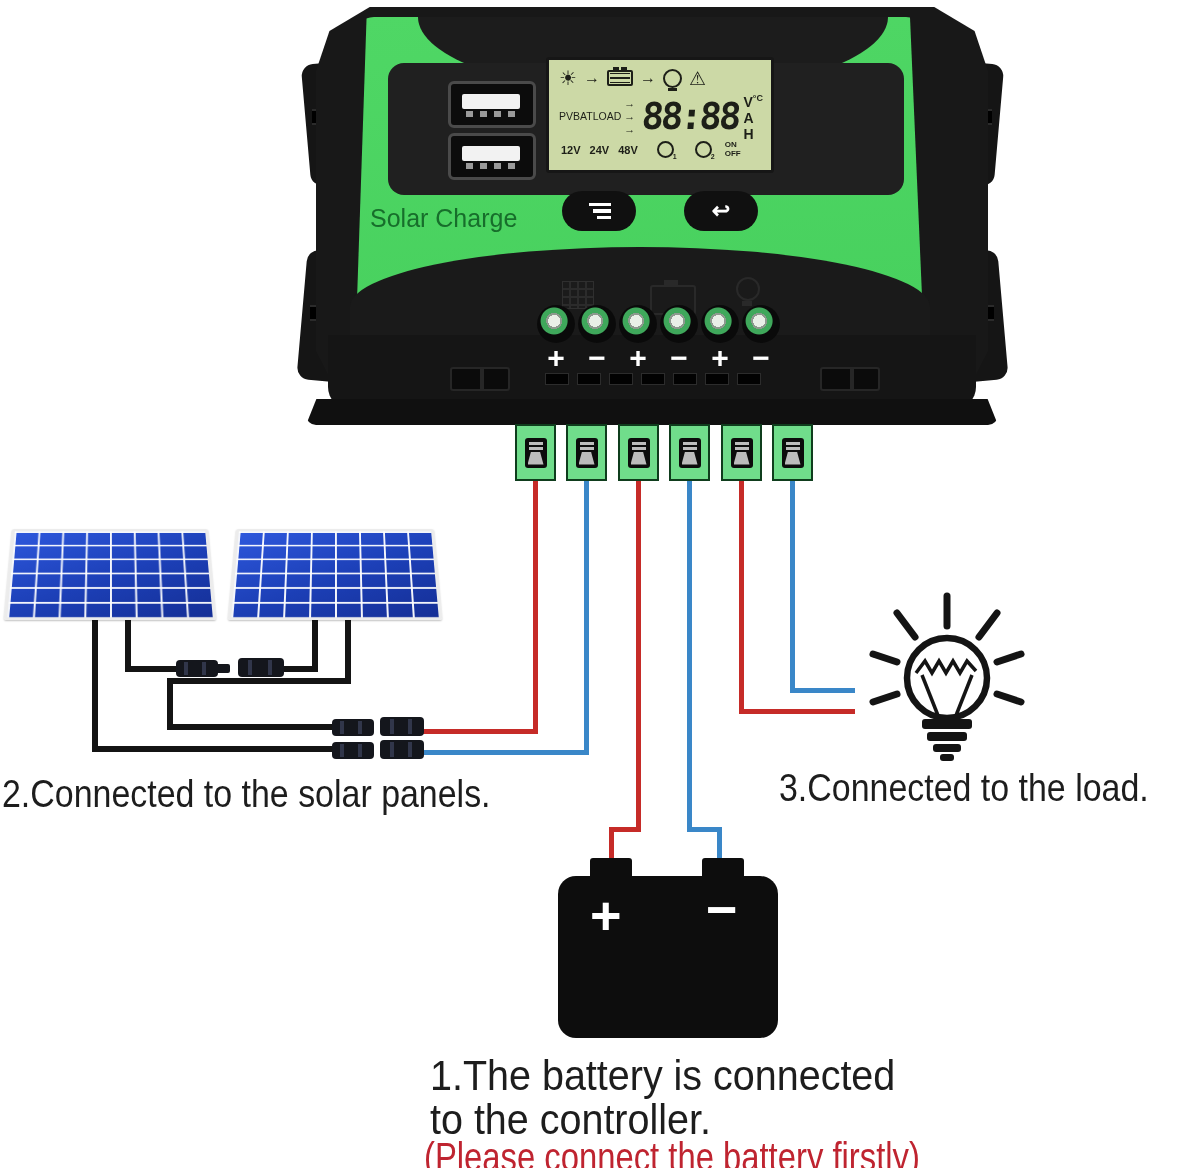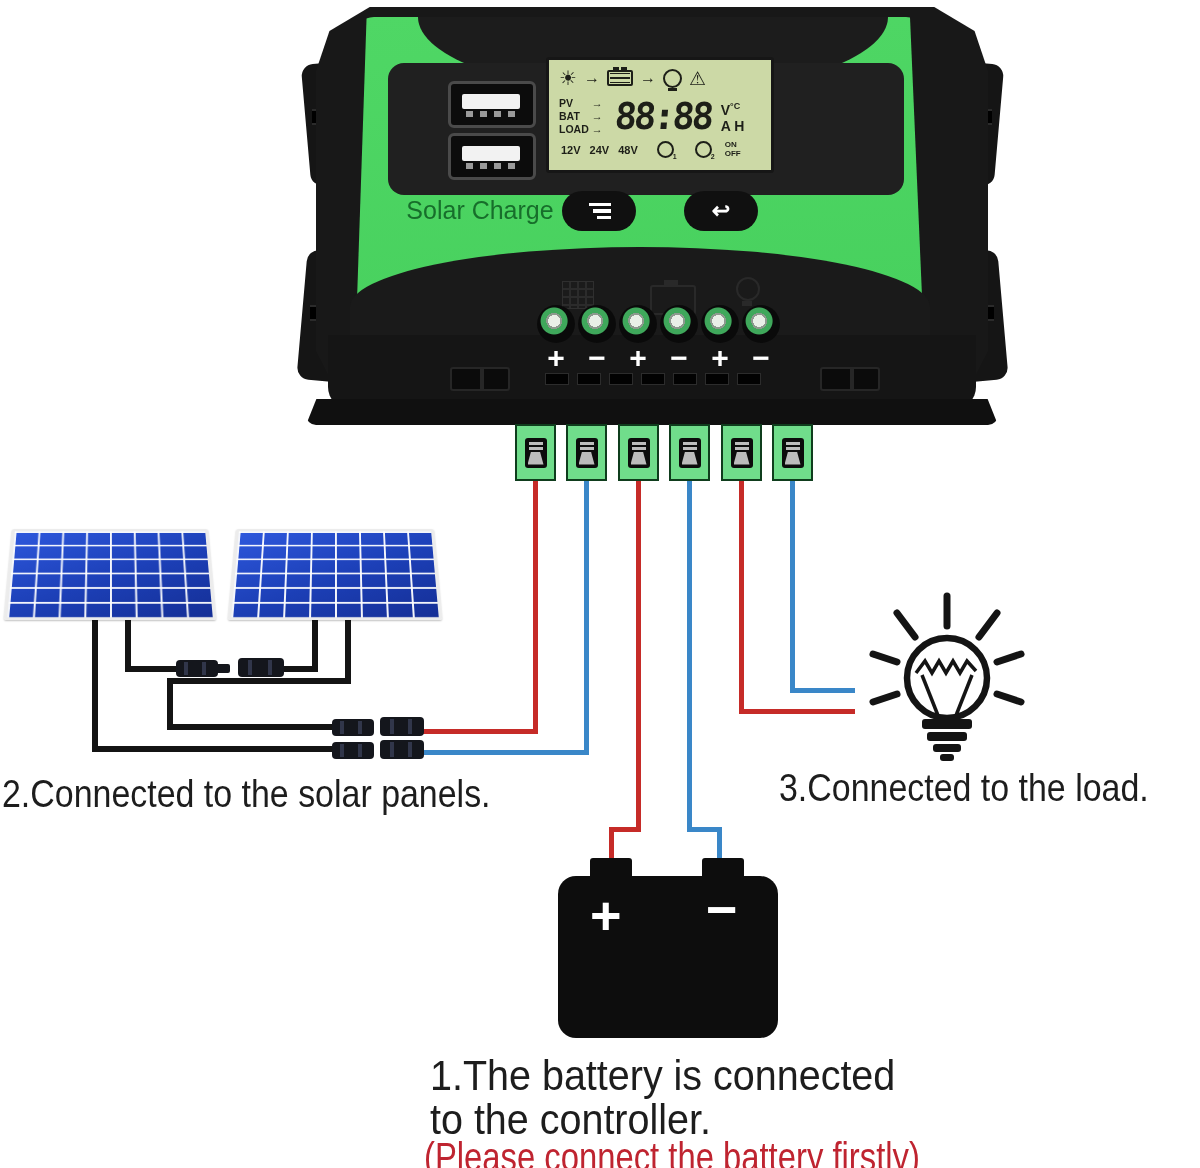--- a/index.html
+++ b/index.html
@@ -33,31 +33,31 @@
   .lcd-row1{display:flex;align-items:center;gap:7px;padding:4px 8px 0 10px;height:28px;}
   .lcd-sun{font-size:20px;line-height:20px;}
   .lcd-arrow{font-size:16px;font-weight:bold;line-height:16px;}
   .lcd-batt{width:26px;height:16px;border:2.5px solid #1d1f18;border-radius:2px;position:relative;
     background:repeating-linear-gradient(#1d1f18 0 2px,transparent 2px 5px);background-clip:content-box;padding:1px;box-sizing:border-box;}
   .lcd-batt .nub{position:absolute;top:-5px;width:6px;height:3px;background:#1d1f18;}
   .lcd-bulb{width:15px;height:15px;border:2.5px solid #1d1f18;border-radius:50%;position:relative;}
   .lcd-bulb .base{position:absolute;left:3px;bottom:-5px;width:9px;height:3px;background:#1d1f18;}
   .lcd-warn{font-size:19px;line-height:19px;}
   .lcd-row2{display:flex;align-items:center;padding:1px 6px 0 10px;height:46px;}
-  .lcd-labels{display:flex;flex-direction:column;font-size:10.5px;font-weight:bold;line-height:13px;}
+  .lcd-labels{display:flex;flex-direction:row;font-size:10.5px;font-weight:normal;line-height:13px;}
   .lcd-arrows2{display:flex;flex-direction:column;font-size:11px;font-weight:bold;line-height:13px;margin-left:3px;}
   .lcd-digits{font-family:"DejaVu Sans Mono",monospace;font-size:37px;font-weight:bold;
     letter-spacing:-3px;transform:skewX(-5deg);margin-left:4px;width:112px;text-align:center;}
   .lcd-units{display:flex;flex-direction:column;font-size:14px;font-weight:bold;line-height:16px;margin-left:2px;}
   .lcd-units sup{font-size:9px;}
   .lcd-row3{display:flex;align-items:center;gap:9px;padding:2px 8px 0 12px;font-size:11px;font-weight:bold;}
   .lcd-clock{width:13px;height:13px;border:2px solid #1d1f18;border-radius:50%;position:relative;}
   .lcd-clock .sub{position:absolute;right:-5px;bottom:-4px;font-size:7px;}
   .lcd-onoff{display:flex;flex-direction:column;font-size:8px;line-height:8.5px;margin-left:4px;}
-  .brand{left:70px;top:192px;width:220px;text-align:center;color:#176e2b;
+  .brand{left:70px;top:200px;width:220px;text-align:left;color:#176e2b;
     font-size:25px;line-height:27px;font-weight:normal;}
   .pill-btn{width:74px;height:40px;background:#101010;border-radius:20px;top:186px;
     display:flex;align-items:center;justify-content:center;}
   .menu-glyph{display:flex;flex-direction:column;align-items:flex-end;gap:3px;width:24px;}
   .menu-glyph i{display:block;height:3.5px;background:#fff;}
   .back-glyph{color:#fff;font-size:22px;font-weight:bold;line-height:22px;}
   .lower-black{left:50px;top:242px;width:580px;height:152px;background:#1a1a1a;
     border-radius:50% 50% 0 0/60px 60px 0 0;}
   .lower-skirt{left:28px;top:330px;width:648px;height:74px;background:#151515;border-radius:0 0 22px 22px;}
   .ghost{opacity:.85;}

